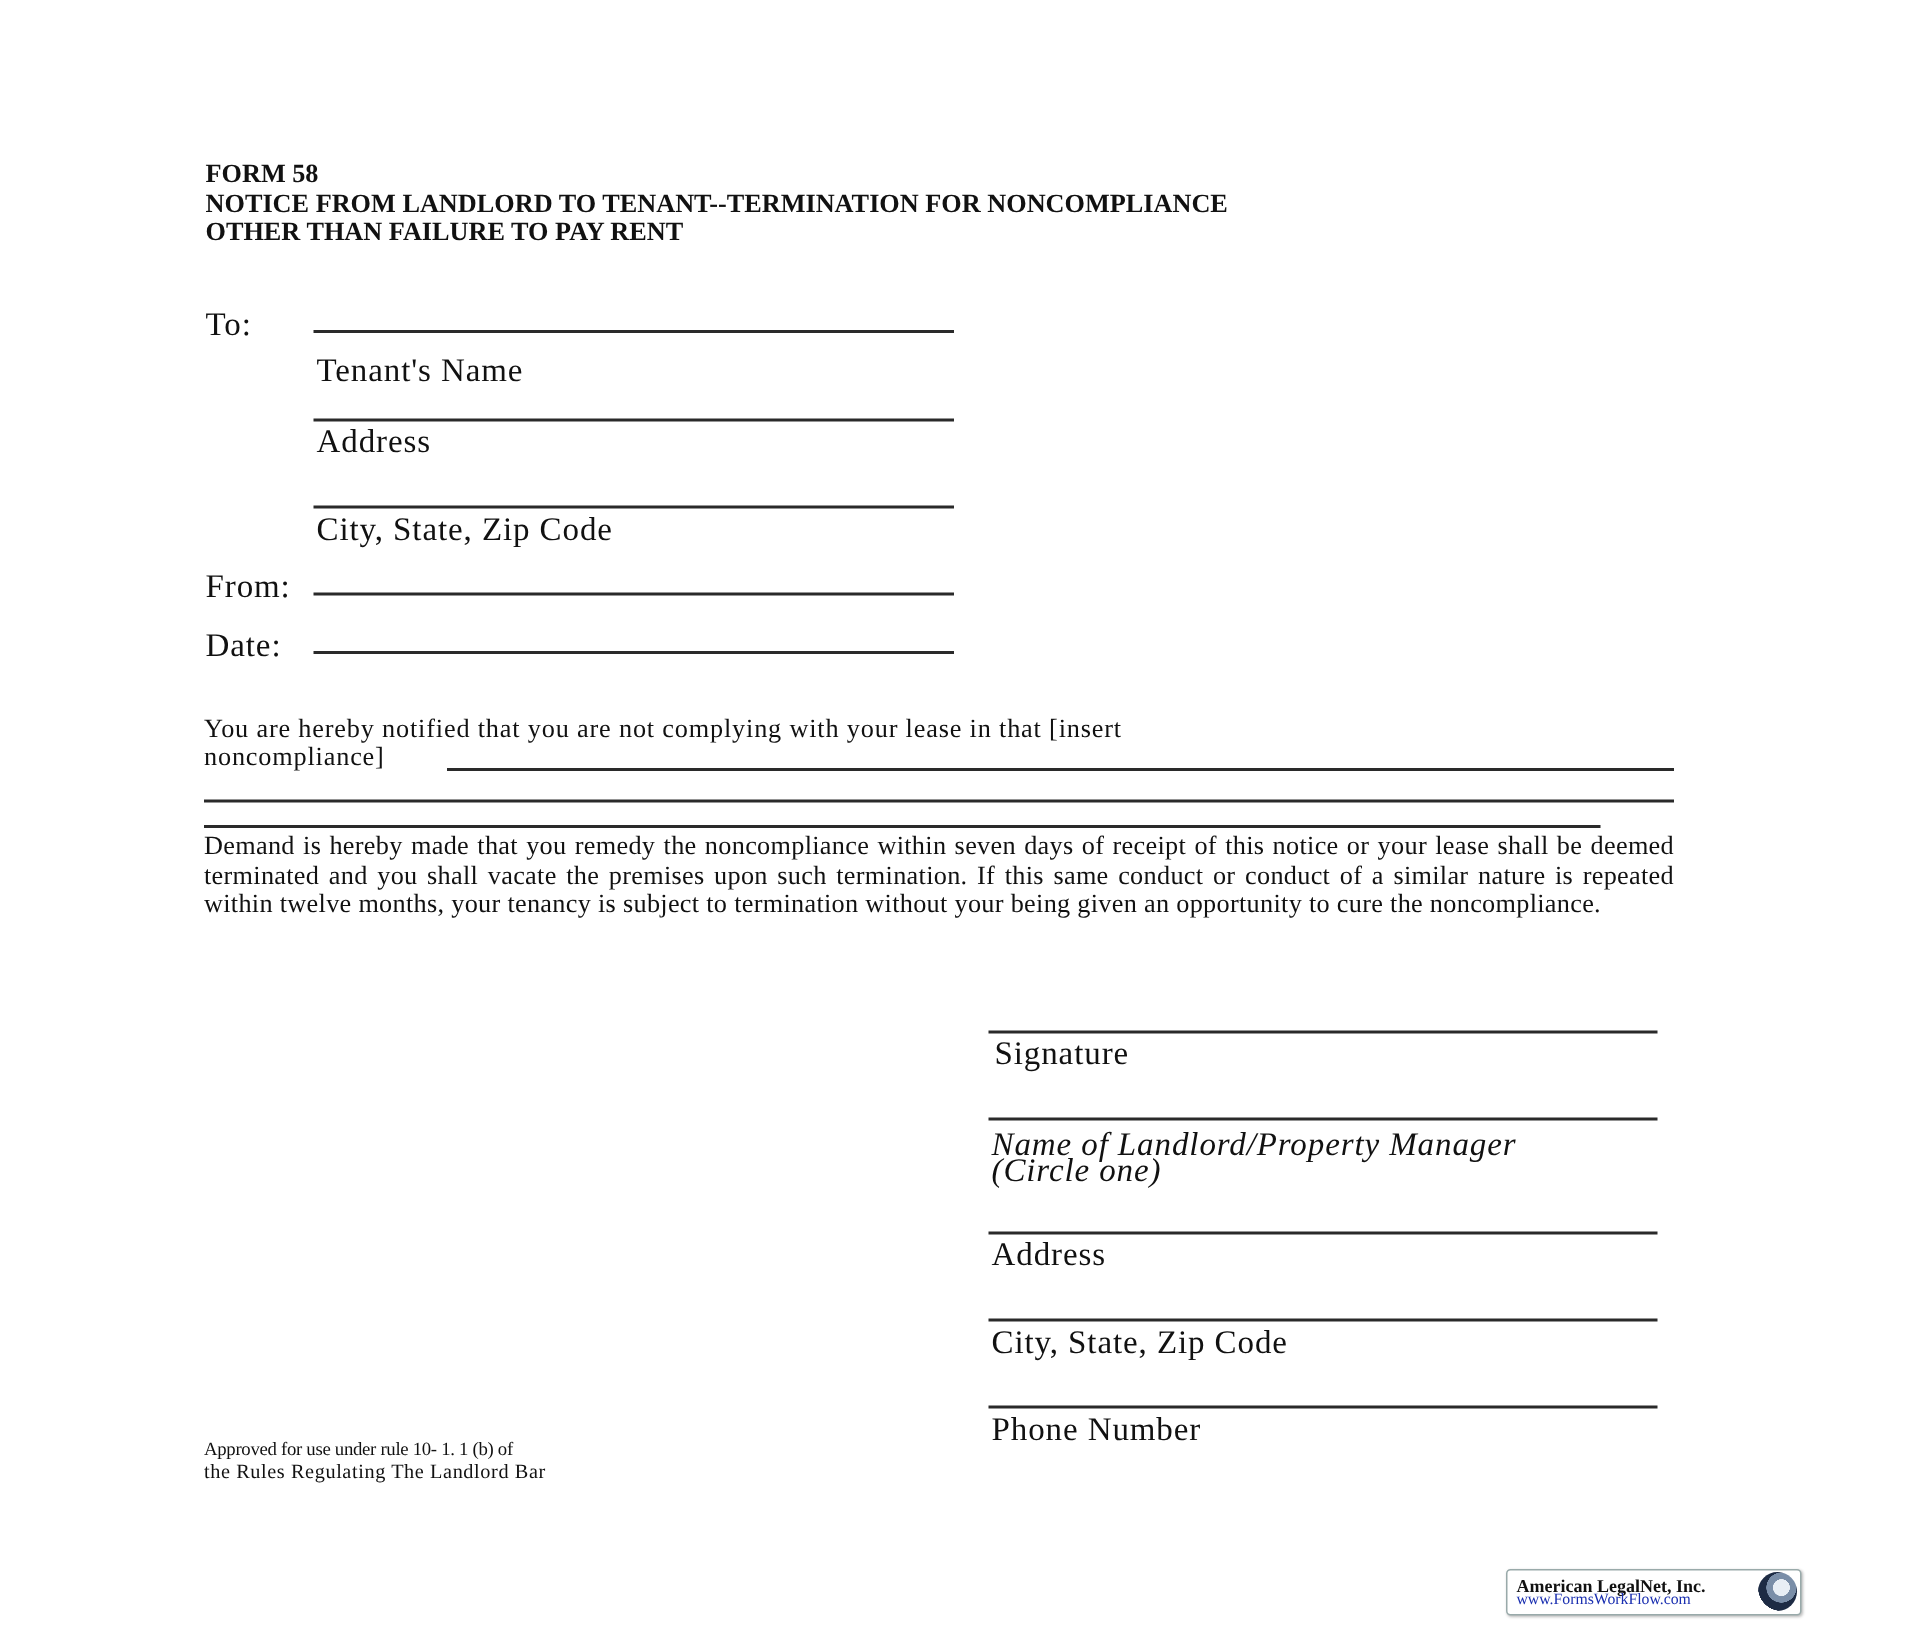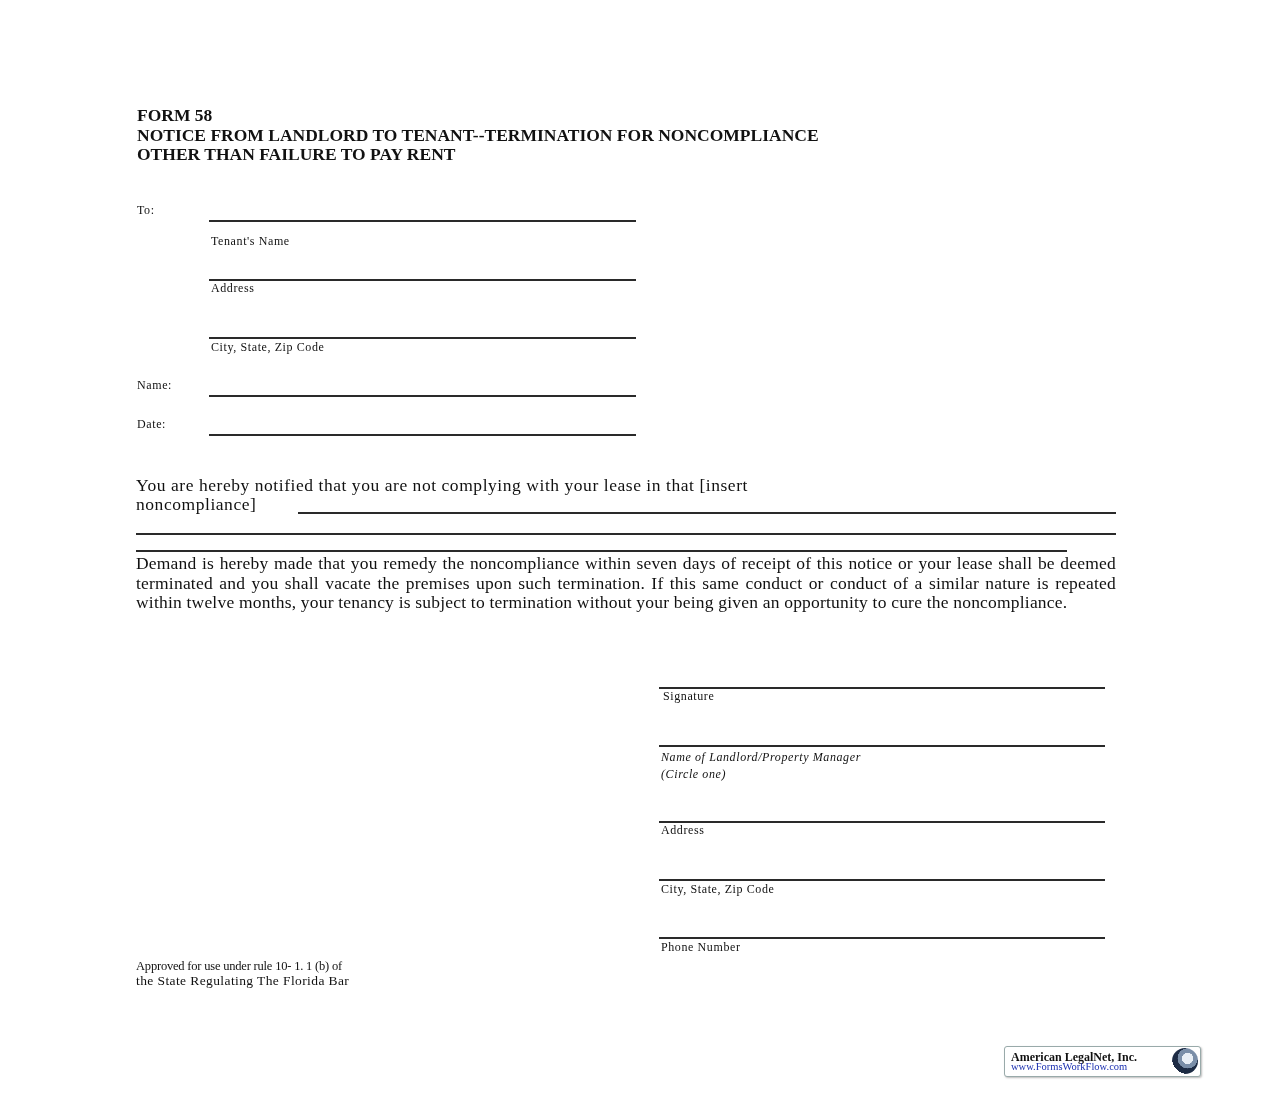--- a/index.html
+++ b/index.html
@@ -1,20 +1,20 @@
 <!DOCTYPE html>
 <html><head>
   <meta charset="utf-8">
   <style>
     html, body { margin: 0; padding: 0; background: #ffffff; }
     body { width: 1275px; height: 1100px; position: relative; overflow: hidden;
            font-family: "Liberation Serif", "DejaVu Serif", serif; color: #111; }
     .abs { position: absolute; }
     .hdr { font-weight: bold; font-size: 17.5px; line-height: 19.5px; left: 137px; white-space: nowrap; }
-    .lbl { font-size: 12px; letter-spacing: 0.6px; white-space: nowrap; }
+    .lbl { font-size: 22px; letter-spacing: 0.6px; white-space: nowrap; }
     .line { position: absolute; height: 0; border-top: 2px solid #2a2a2a; }
     .para { font-size: 17.5px; line-height: 19.5px; letter-spacing: 0.2px; }
     .just { text-align: justify; text-align-last: left; }
     .italic { font-style: italic; }
     .foot1 { font-size: 12.5px; letter-spacing: -0.2px; }
     .foot2 { font-size: 13.5px; letter-spacing: 0.4px; }
     .badge { left: 1004px; top: 1046px; width: 195px; height: 29px; border: 1px solid #9aa; border-radius: 3px;
              box-shadow: 1px 1px 2px #bbb; background: #fff; }
     .badge .co { position: absolute; left: 6px; top: 3px; font-size: 12px; font-weight: bold; white-space: nowrap; text-align: right; }
     .badge .url { position: absolute; left: 6px; top: 14px; font-size: 10.5px; color: #1a2fb0; white-space: nowrap; }
@@ -31,21 +31,21 @@
 <div class="abs lbl" style="left:137px; top:203px;">To:</div>
 <div class="line" style="left:209px; top:220px; width:427px;"></div>
 <div class="abs lbl" style="left:211px; top:221px;margin-top:13px;">Tenant's Name</div>
 
 <div class="line" style="left:209px; top:279px; width:427px;"></div>
 <div class="abs lbl" style="left:211px; top:281px;">Address</div>
 
 <div class="line" style="left:209px; top:337px; width:427px;"></div>
 <div class="abs lbl" style="left:211px; top:340px;">City, State, Zip Code</div>
 
-<div class="abs lbl" style="left:137px; top:378px;">Name:</div>
+<div class="abs lbl" style="left:137px; top:378px;">From:</div>
 <div class="line" style="left:209px; top:395px; width:427px;"></div>
 
 <div class="abs lbl" style="left:137px; top:417px;">Date:</div>
 <div class="line" style="left:209px; top:434px; width:427px;"></div>
 
 <div class="abs para" style="left:136px; top:476px; width:980px; white-space:nowrap; letter-spacing:0.55px;"> You are hereby notified that you are not complying with your lease in that [insert</div>
 <div class="abs para" style="left:136px; top:495px; white-space:nowrap; letter-spacing:0.55px;">noncompliance]</div>
 <div class="line" style="left:298px; top:512px; width:818px;"></div>
 <div class="line" style="left:136px; top:533px; width:980px;"></div>
 <div class="line" style="left:136px; top:550px; width:931px;"></div>
@@ -62,19 +62,19 @@
 <div class="line" style="left:659px; top:821px; width:446px;"></div>
 <div class="abs lbl" style="left:661px; top:823px;">Address</div>
 
 <div class="line" style="left:659px; top:879px; width:446px;"></div>
 <div class="abs lbl" style="left:661px; top:882px;">City, State, Zip Code</div>
 
 <div class="line" style="left:659px; top:937px; width:446px;"></div>
 <div class="abs lbl" style="left:661px; top:940px;text-align:center;">Phone Number</div>
 
 <div class="abs foot1" style="left:136px; top:959px;">Approved for use under rule 10- 1. 1 (b) of</div>
-<div class="abs foot2" style="left:136px; top:973px;">the State Regulating The Florida Bar</div>
+<div class="abs foot2" style="left:136px; top:973px;">the Rules Regulating The Landlord Bar</div>
 
 <div class="abs badge">
   <span class="co">American LegalNet, Inc.</span>
   <span class="url">www.FormsWorkFlow.com</span>
   <span class="globe"></span>
 </div>
 
 </body></html>

